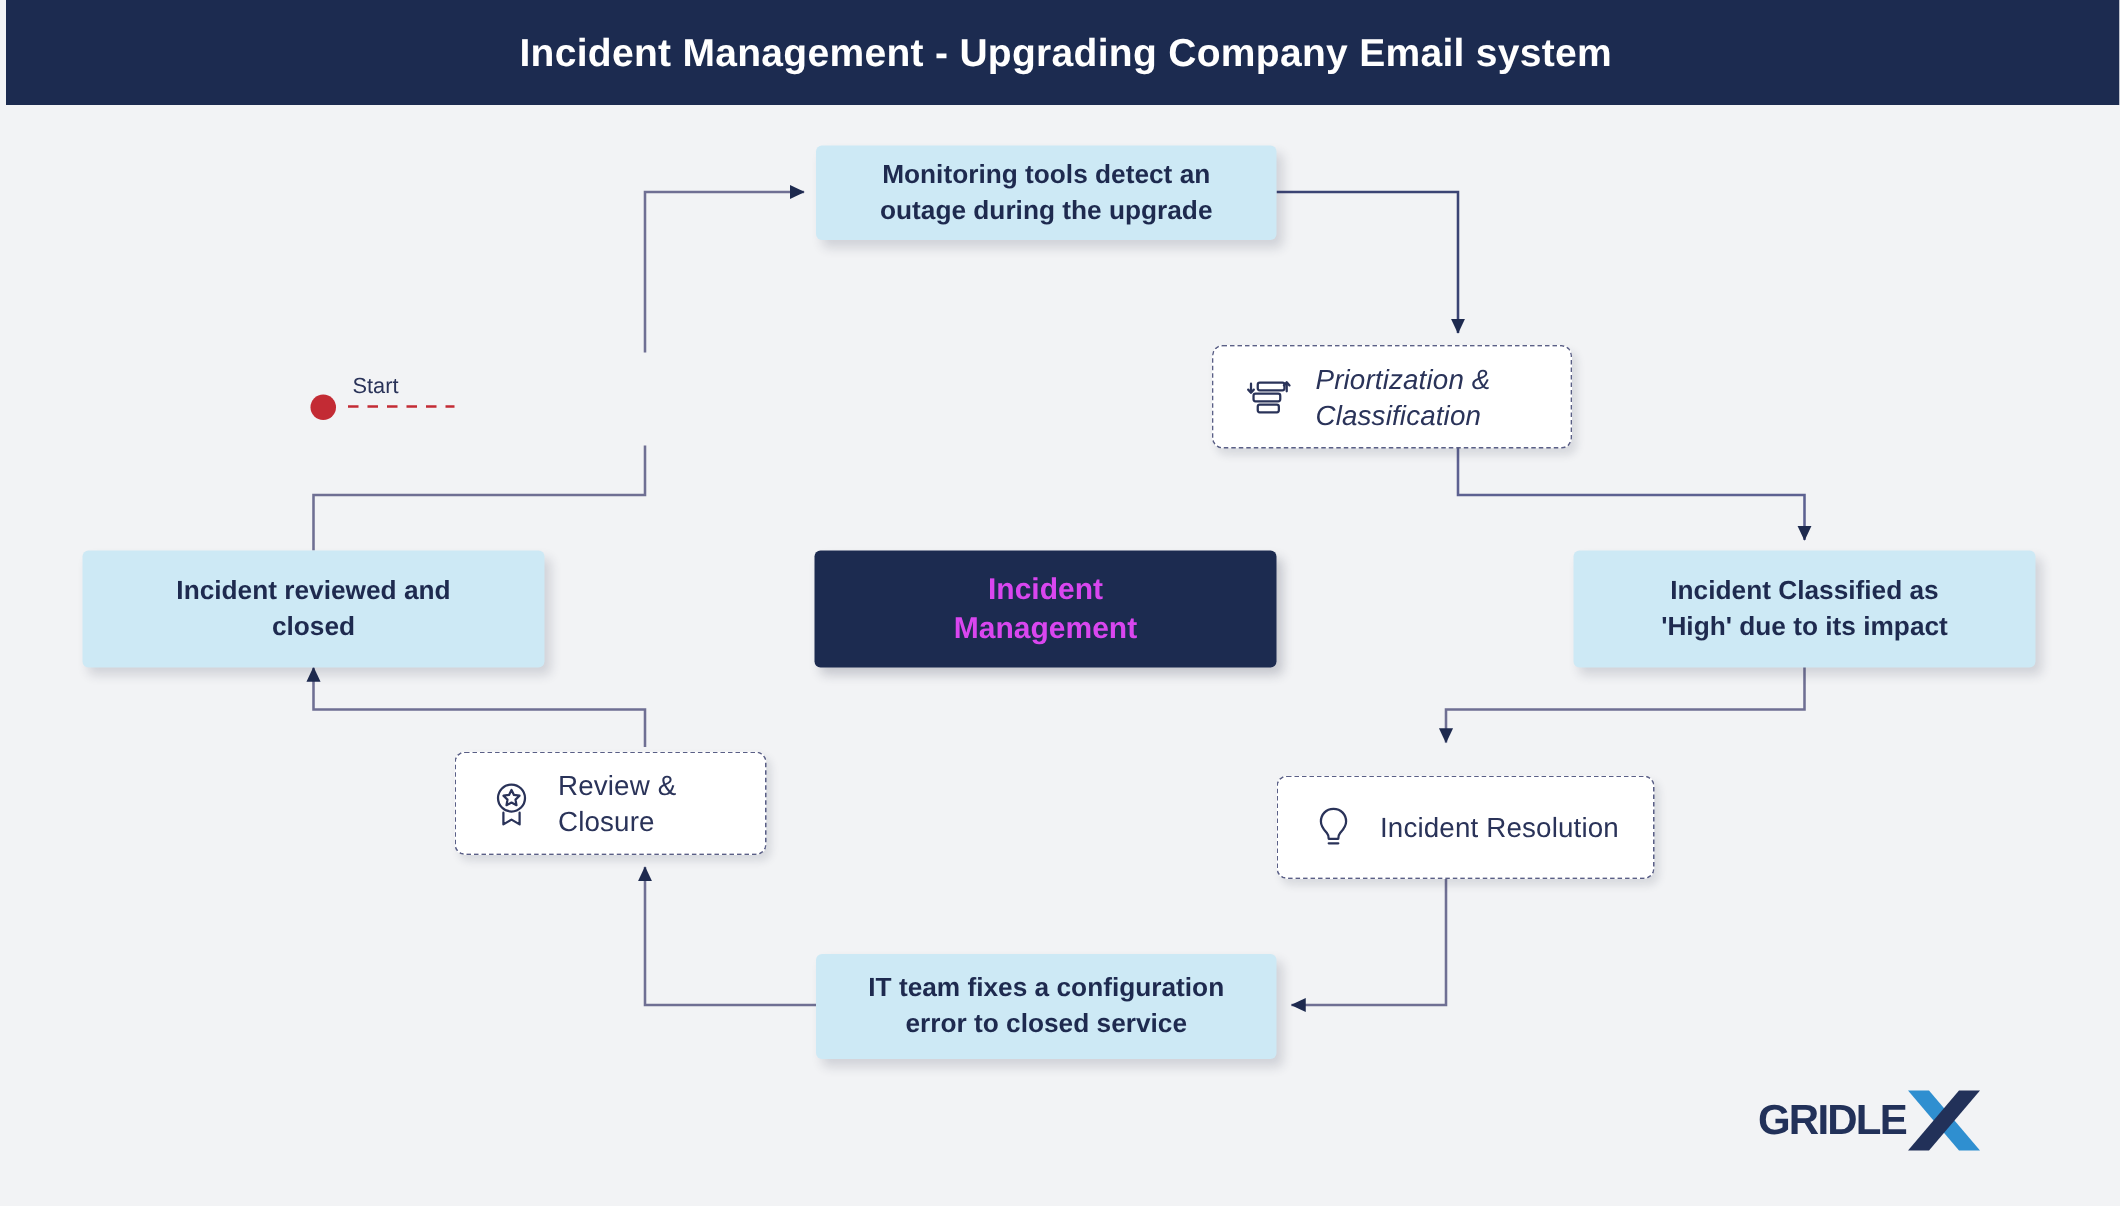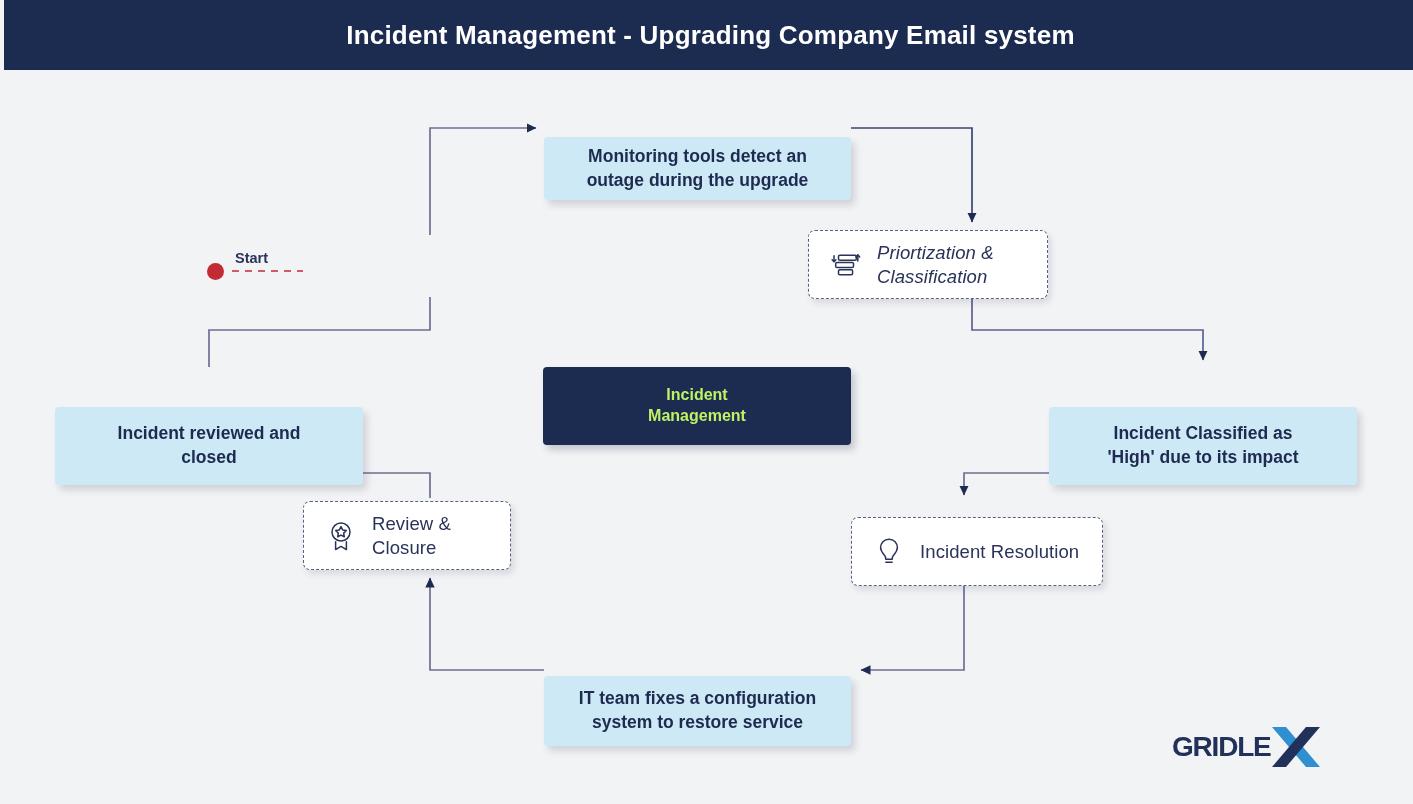--- a/index.html
+++ b/index.html
@@ -92,59 +92,58 @@
   
   .callout {
     background: #cde9f5;
     border-radius: 4px;
     display: flex;
     align-items: center;
     justify-content: center;
     text-align: center;
     padding: 17px 14px;
     box-shadow: 4px 5px 7px rgba(40,45,70,0.16);
-    margin-top: 40px;
   }
   .callout .ctext {
     font-size: 17.5px;
     font-weight: bold;
     color: #1e2a4f;
     line-height: 1.35;
   }
 
   
   .hub {
     background: #1c2b50;
     border-radius: 4px;
     display: flex;
     align-items: center;
     justify-content: center;
     text-align: center;
     box-shadow: 4px 5px 7px rgba(40,45,70,0.22);
   }
   .hub .htext {
-    font-size: 16px;
-    font-weight: bold;
-    color: #bef264;
+    font-size: 20px;
+    font-weight: bold;
+    color: #d946ef;
     line-height: 1.3;
   }
 
   
   #start-dot {
     position: absolute;
     width: 17px;
     height: 17px;
     border-radius: 50%;
     background: #c32b34;
   }
   #start-label {
     position: absolute;
     font-size: 14.5px;
     color: #2a3359;
-    font-weight: 700;
+    font-weight: 400;
     white-space: nowrap;
   }
 
   
   #logo {
     position: absolute;
     display: flex;
     align-items: center;
     font-size: 28px;
     font-weight: bold;
@@ -265,21 +264,21 @@
           <path d="M12 3.2 C6.9 3.2 3.6 7.2 3.6 11.6 C3.6 15 5.8 17.2 7.5 19.2 C8.5 20.4 8.8 21.6 8.8 23.2 L15.2 23.2 C15.2 21.6 15.5 20.4 16.5 19.2 C18.2 17.2 20.4 15 20.4 11.6 C20.4 7.2 17.1 3.2 12 3.2 Z"></path>
           <line x1="8.8" y1="26.2" x2="15.2" y2="26.2"></line>
         </svg>
       </span>
       <span class="ptext">Incident Resolution</span>
     </div>
 
     <div class="node callout" style="left:544px; top:566px; width:307px; height:70px;">
       <div class="ctext">
         <div>IT team fixes a configuration</div>
-        <div>system to restore service</div>
+        <div>error to closed service</div>
       </div>
     </div>
 
     <div id="logo" style="left:1172px; top:655px;">
       <span class="lx-dark">GRIDLE</span>
       <span style="display:inline-block; position:relative; width:48px; height:44px; margin-left:1px;">
         <svg width="48" height="44" viewBox="0 0 48 44">
           <polygon points="0,2 14,2 48,42 34,42" fill="#2f8fd0"></polygon>
           <polygon points="34,2 48,2 14,42 0,42" fill="#223159"></polygon>
         </svg>

